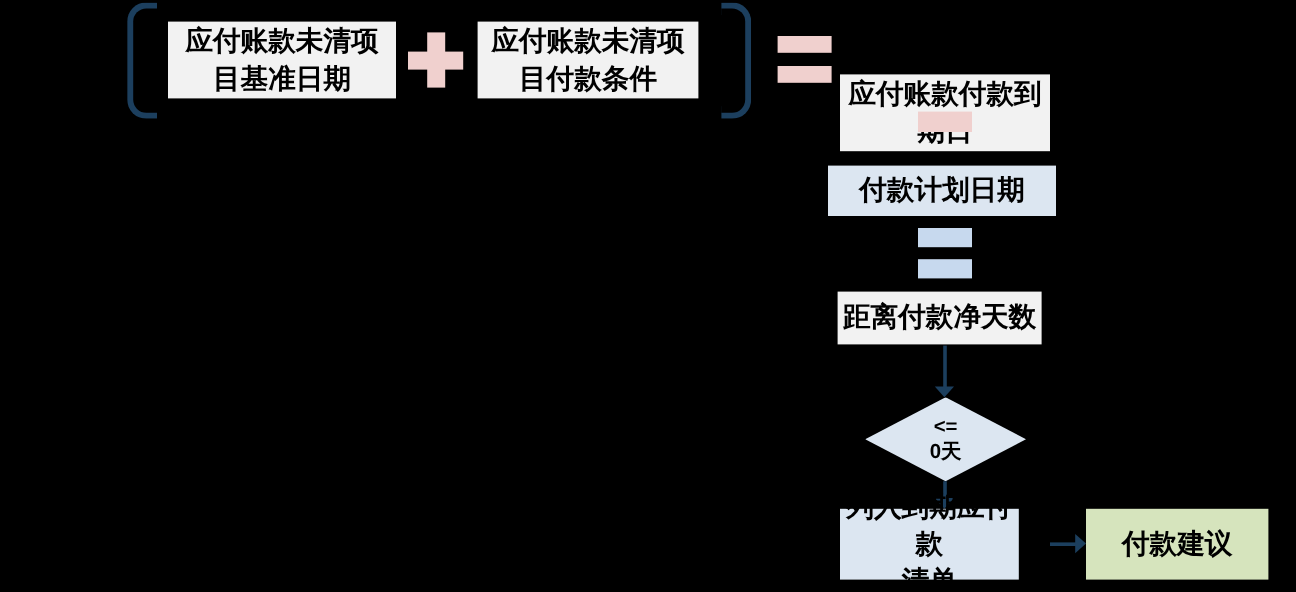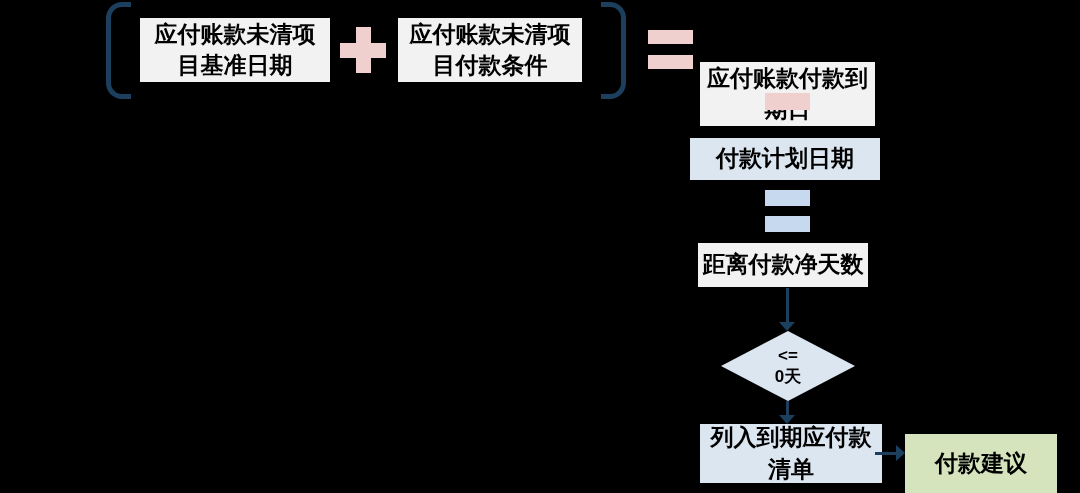--- a/index.html
+++ b/index.html
@@ -19,21 +19,21 @@
     justify-content: center;
     text-align: center;
     font-weight: bold;
     font-size: 23px;
     line-height: 1.35;
     color: var(--text, #000000);
     white-space: pre-line;
   }
   .gray  { background: var(--box-gray,  #f2f2f2); }
   .blue  { background: var(--box-blue,  #dce6f1); }
-  .green { background: var(--box-green, #d6e4bd); margin-top: 10px; }
+  .green { background: var(--box-green, #d6e4bd); }
 
   .bracket {
     position: absolute;
     top: 2px;
     height: 97px;
     width: 25px;
     border: 5px solid var(--arrow, #1c3f5e);
   }
   .bracket.left  { left: 106px; border-right: 0; border-radius: 16px 0 0 16px; }
   .bracket.right { left: 601px; border-left: 0;  border-radius: 0 16px 16px 0; }
@@ -124,20 +124,20 @@
 
   <div class="box gray" style="left:698px; top:243px; width:170px; height:44px;">距离付款净天数</div>
 
   <div class="arrow-v" style="left:779px; top:288px; height:43px;"></div>
 
   <div class="diamond" style="left:721px; top:331px; width:134px; height:70px;">&lt;=
 0天</div>
 
   <div class="arrow-v" style="left:779px; top:401px; height:23px;"></div>
 
-  <div class="box blue" style="left:700px; top:424px; width:182px; height:59px;">列入到期应付款
+  <div class="box blue" style="left:700px; top:424px; width:149px; height:59px;">列入到期应付款
 清单</div>
 
   <div class="arrow-h" style="left:875px; top:445px; width:30px;"></div>
 
   <div class="box green" style="left:905px; top:424px; width:152px; height:59px;">付款建议</div>
 
 </div>
 
 </body></html>

